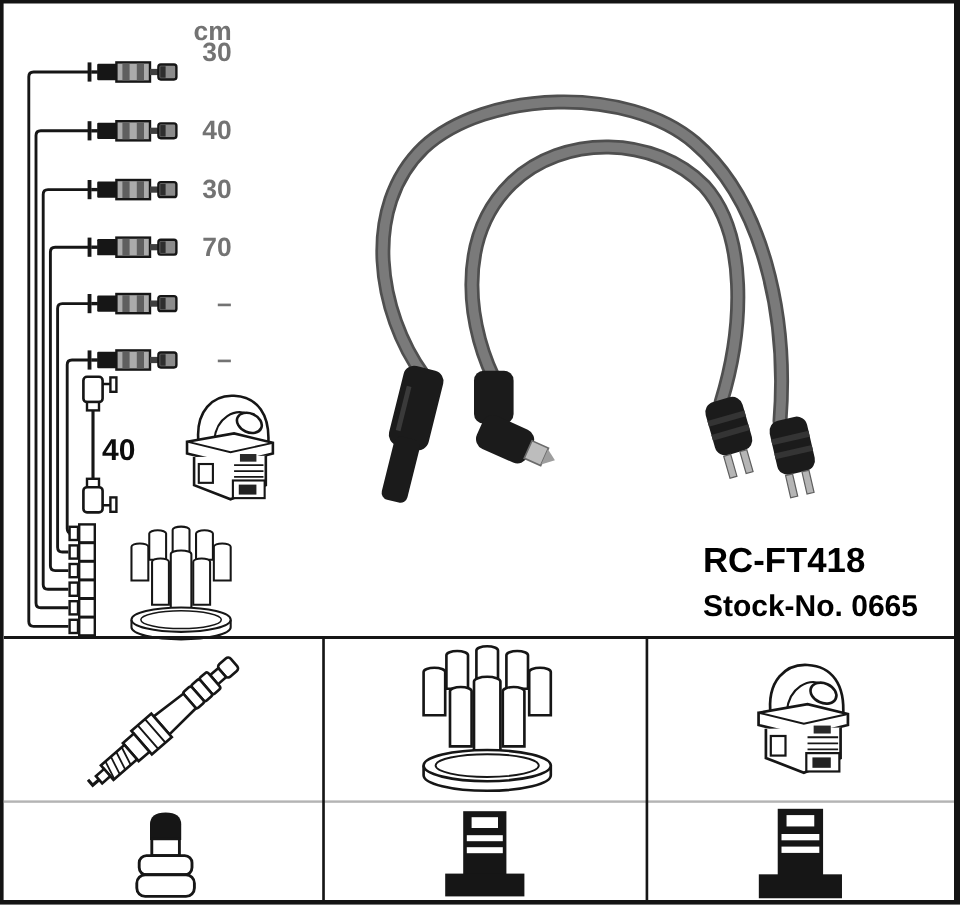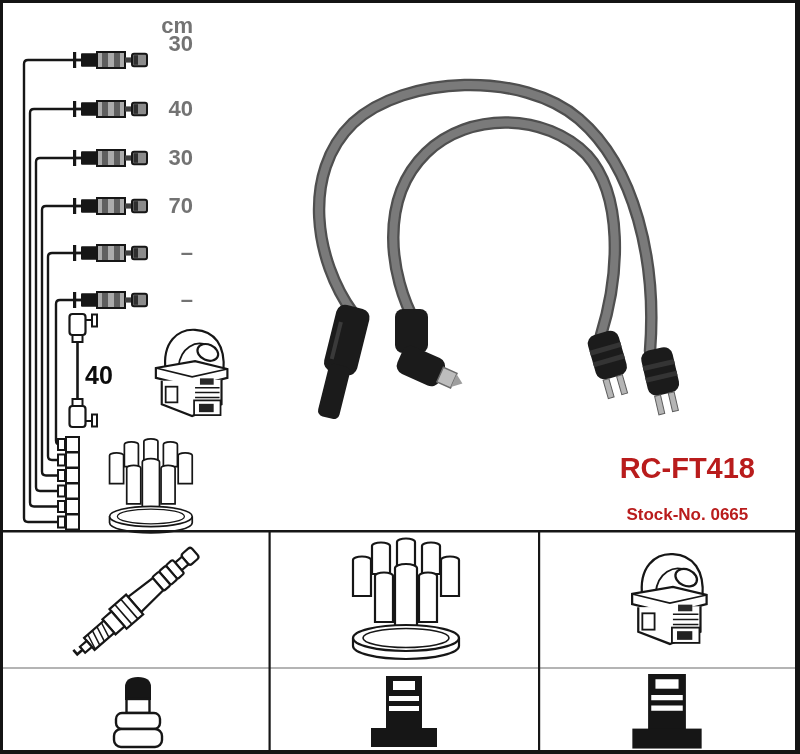--- a/index.html
+++ b/index.html
@@ -19,25 +19,25 @@
     position:absolute;left:146px;width:44px;
     text-align:right;
     font-weight:bold;font-size:22px;line-height:24px;
     color:#737373;letter-spacing:0px;
   }
   .coil-len-label{
     position:absolute;left:82px;top:358px;width:36px;
     font-weight:bold;font-size:25px;color:#0c0c0c;
   }
   .product-block{
-    position:absolute;right:40px;top:449px;
-    text-align:center;color:#b91c1c;
+    position:absolute;right:30px;top:449px;
+    text-align:left;color:#000000;
   }
   .part-number{font-weight:bold;font-size:29px;line-height:33px;}
-  .stock-number{font-weight:bold;font-size:17px;line-height:26px;margin-top:17px;}
+  .stock-number{font-weight:bold;font-size:25px;line-height:26px;margin-top:7px;}
 </style>
 </head>
 <body>
 
 <div id="stage">
 
   <svg width="800" height="754" viewBox="0 0 800 754">
     <defs>
 
       <g id="conn">

